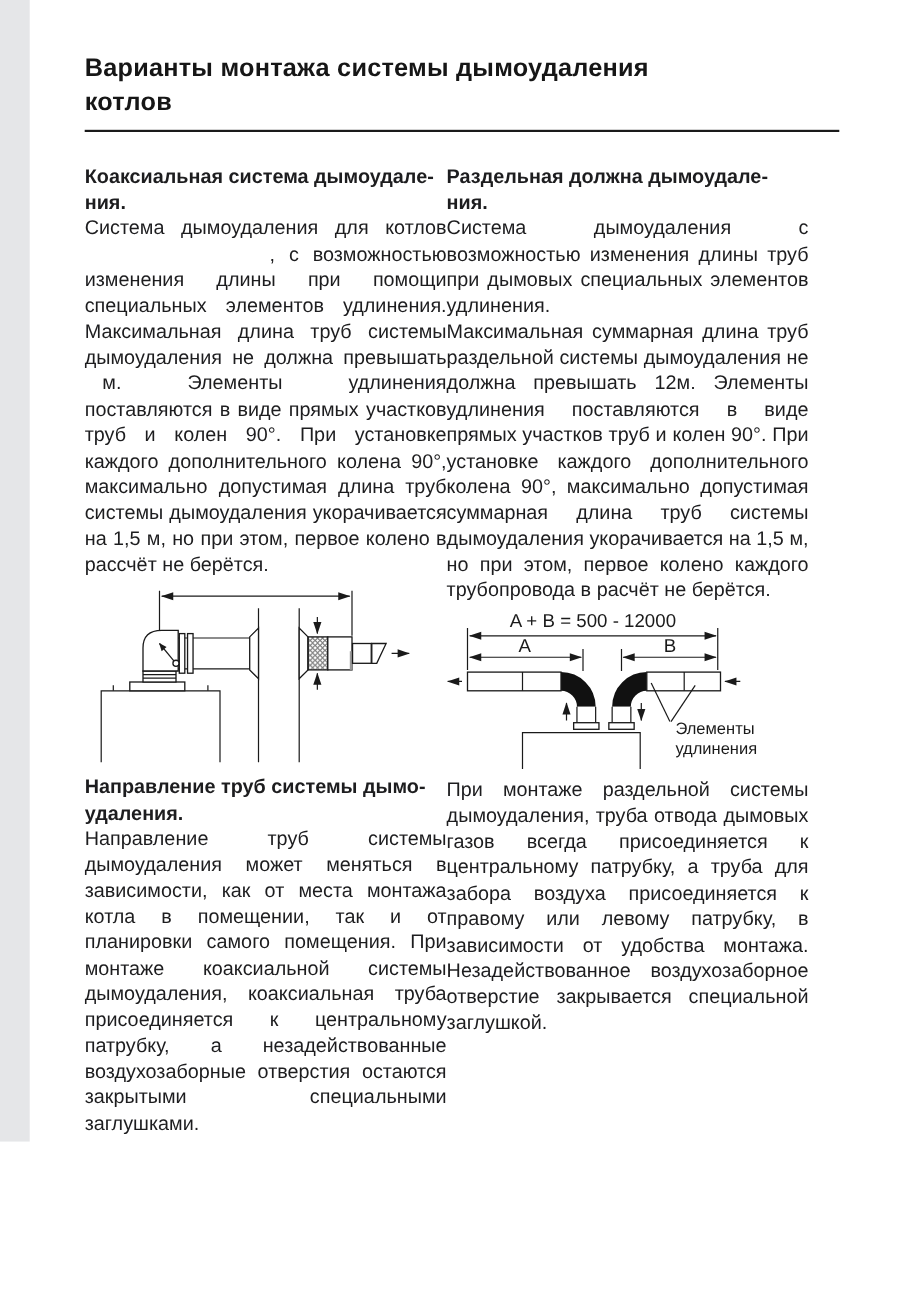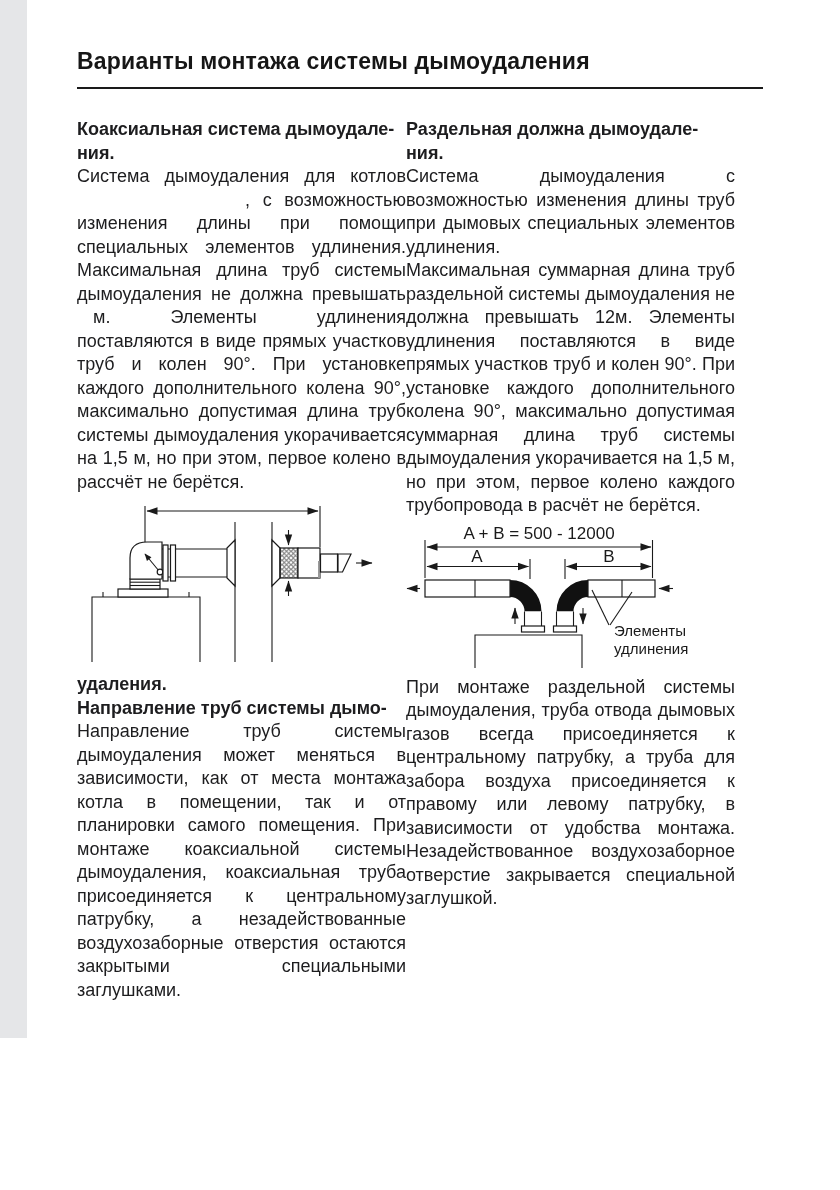--- a/index.html
+++ b/index.html
@@ -43,20 +43,21 @@
 </style>
 </head>
 <body>
 
 <div class="page">
   <div class="scan-strip"></div>
 
   <div class="content">
     <h1 class="page-title">
       <span class="tl">Варианты монтажа системы дымоудаления</span>
+      <span class="tl">котлов</span>
     </h1>
     <div class="title-rule"></div>
 
     <div class="columns">
 
       <div class="col">
         <h3 class="h">
           <span class="hl">Коаксиальная система дымоудале-</span>
           <span class="hl">ния.</span>
         </h3>
@@ -108,22 +109,22 @@
           <rect x="243" y="57" width="2.5" height="17" fill="#9a9a9a"></rect>
           <rect class="shp" x="245.5" y="50" width="17" height="18"></rect>
           <path class="shp" d="M263,50 L276,50 L267.5,68 L263,68 Z"></path>
 
           <line class="ln" x1="281" y1="59" x2="297" y2="59" marker-end="url(#ahL)"></line>
           <line class="ln" x1="213.5" y1="26" x2="213.5" y2="41" marker-end="url(#ahL)"></line>
           <line class="ln" x1="213.5" y1="92" x2="213.5" y2="77" marker-end="url(#ahL)"></line>
         </svg>
 
         <h3 class="h">
+          <span class="hl">Направление труб системы дымо-</span>
           <span class="hl">удаления.</span>
-          <span class="hl">Направление труб системы дымо-</span>
         </h3>
         <p class="body">Направление труб системы дымоудаления может меняться в зависимости, как от места монтажа котла в помещении, так и от планировки самого помещения. При монтаже коаксиальной системы дымоудаления, коаксиальная труба присоединяется к центральному патрубку, а незадействованные воздухозаборные отверстия остаются закрытыми специальными заглушками.</p>
       </div>
 
       <div class="col">
         <h3 class="h">
           <span class="hl">Раздельная должна дымоудале-</span>
           <span class="hl">ния.</span>
         </h3>
         <p class="body">Система дымоудаления с возможностью изменения длины труб при дымовых специальных элементов удлинения.</p>

